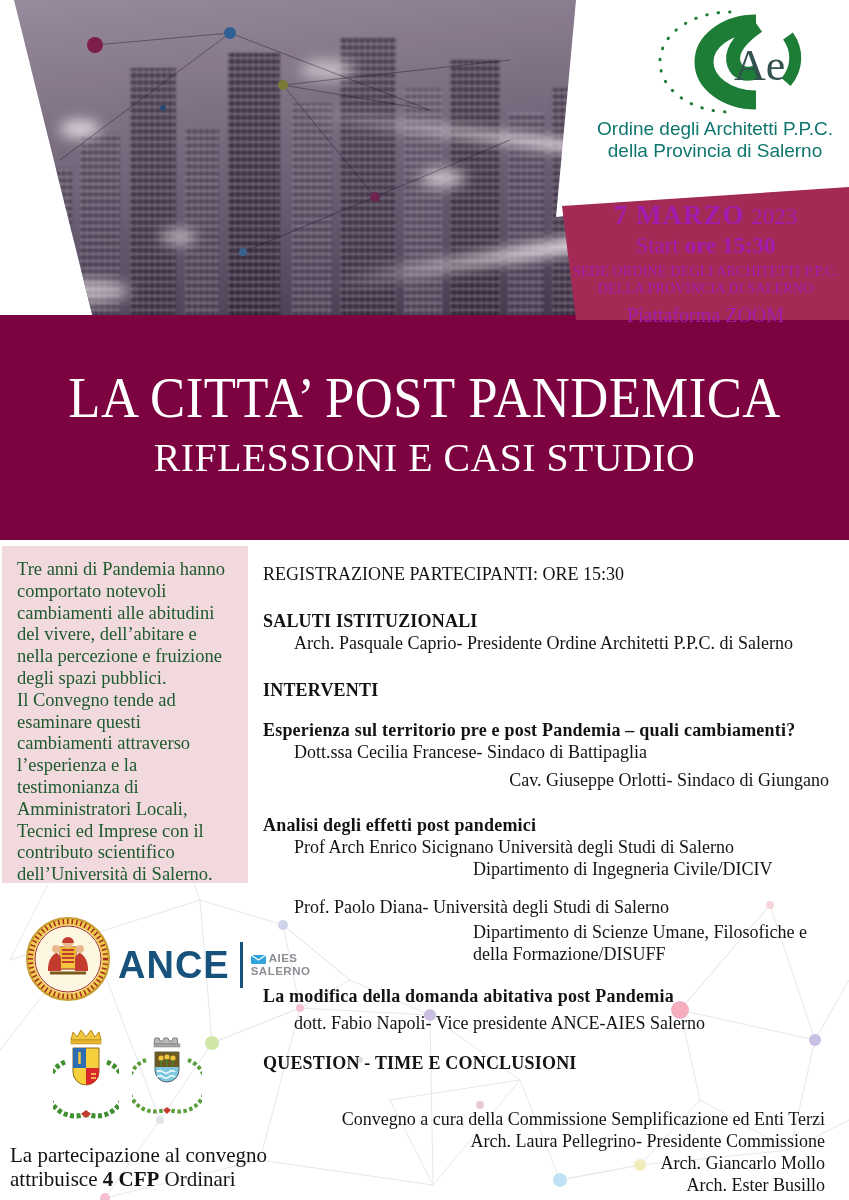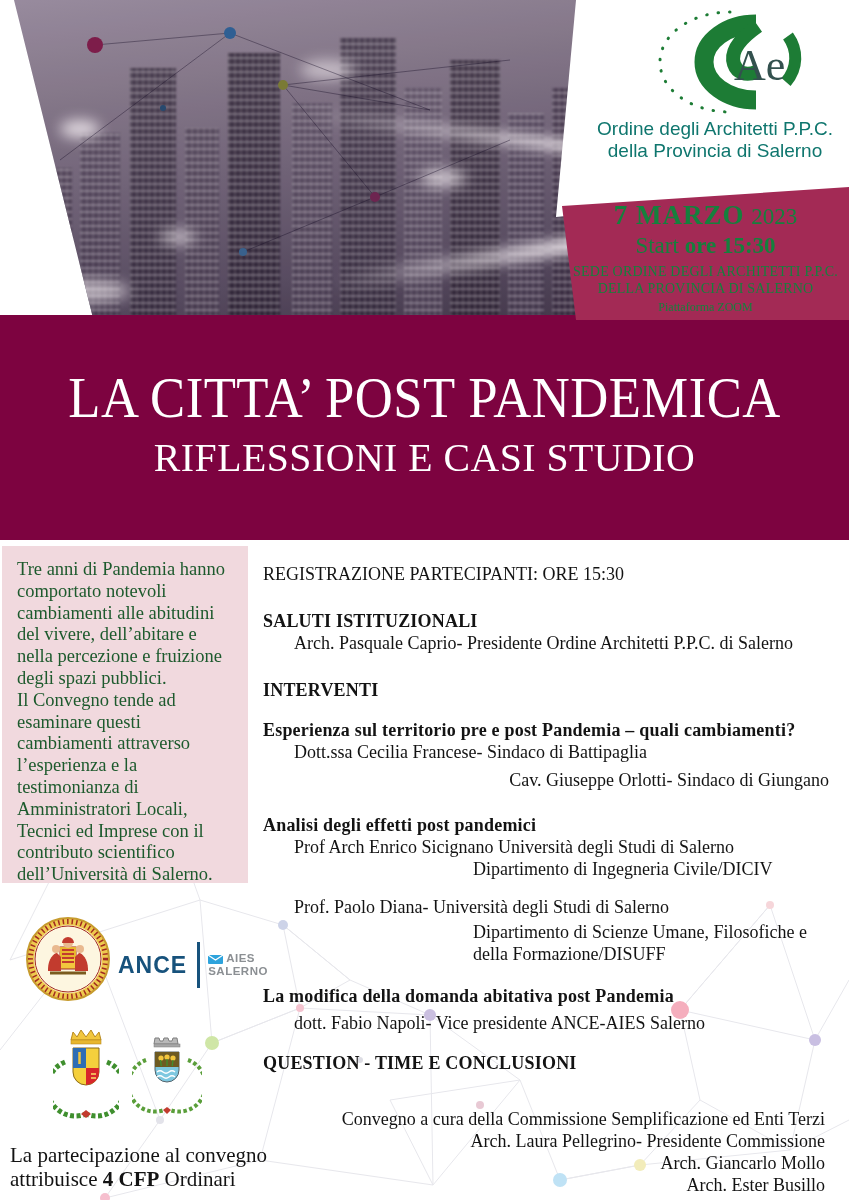--- a/index.html
+++ b/index.html
@@ -25,27 +25,27 @@
   
   #logo-card{left:0;top:0;width:849px;height:240px;z-index:3;background:#ffffff;
       clip-path:polygon(576px 0,849px 0,849px 190px,556px 217px);}
   #org-logo{left:638px;top:6px;z-index:4;}
   #org-text{left:583px;top:118px;width:264px;z-index:4;text-align:center;
       font-family:"Liberation Sans",sans-serif;font-size:19px;line-height:22px;color:#0f766e;}
 
   
   #banner-shape{left:0;top:0;width:849px;height:320px;z-index:3;background:#a32a55;
       clip-path:polygon(562px 206px,849px 187px,849px 320px,576px 320px);}
-  #banner-text{left:562px;top:200px;width:287px;z-index:4;text-align:center;color:#15803d;white-space:nowrap;}
+  #banner-text{left:562px;top:200px;width:287px;z-index:4;text-align:center;color:#a21caf;white-space:nowrap;}
   #banner-text .l1{font-size:27px;line-height:30px;}
   #banner-text .l1 b{letter-spacing:1px;}
   #banner-text .l1 .yr{font-size:23px;}
   #banner-text .l2{font-size:23px;line-height:27px;}
   #banner-text .venue{font-size:14px;line-height:16.5px;letter-spacing:.2px;margin-top:5px;}
-  #banner-text .plat{font-size:12px;line-height:20px;margin-top:0;}
+  #banner-text .plat{font-size:20px;line-height:20px;margin-top:8px;}
 
   
   #title-band{left:0;top:315px;width:849px;height:225px;z-index:2;background:#7d0340;}
   #title-l1{left:0;top:366px;width:849px;z-index:3;text-align:center;color:#ffffff;
       font-size:56px;letter-spacing:.5px;transform:scaleX(.94);white-space:nowrap;}
   #title-l2{left:0;top:433px;width:849px;z-index:3;text-align:center;color:#ffffff;
       font-size:41px;letter-spacing:.5px;transform:scaleX(.97);white-space:nowrap;}
 
   
   #intro-box{left:2px;top:546px;width:246px;height:337px;z-index:2;background:#f1d9de;}
@@ -59,21 +59,21 @@
   .ind2{padding-left:210px;}
   .mt-lg{margin-top:25px;}
   .mt-md{margin-top:18px;}
   .mt-sm{margin-top:0;}
   #credits{left:263px;top:1108px;width:562px;z-index:2;text-align:right;color:#131313;
       font-size:18px;line-height:22px;white-space:nowrap;}
 
   
   #uni-seal{left:26px;top:917px;z-index:2;}
   #ance-logo{left:118px;top:942px;z-index:2;display:flex;align-items:center;font-family:"Liberation Sans",sans-serif;}
-  #ance-word{color:#17527c;font-weight:bold;font-size:23px;letter-spacing:1px;}
+  #ance-word{color:#17527c;font-weight:bold;font-size:38px;letter-spacing:1px;}
   #ance-bar{width:3px;height:46px;background:#17527c;margin:0 8px 0 10px;}
   #aies-block{font-size:11.5px;font-weight:bold;color:#8b8f93;line-height:13px;letter-spacing:.5px;}
   #aies-row{display:flex;align-items:center;gap:3px;}
   #crest-battipaglia{left:53px;top:1026px;z-index:2;}
   #crest-giungano{left:132px;top:1032px;z-index:2;}
   #cfp-note{left:10px;top:1143px;width:280px;z-index:2;color:#131313;font-size:21px;line-height:24px;}
 </style>
 </head>
 <body>
 

